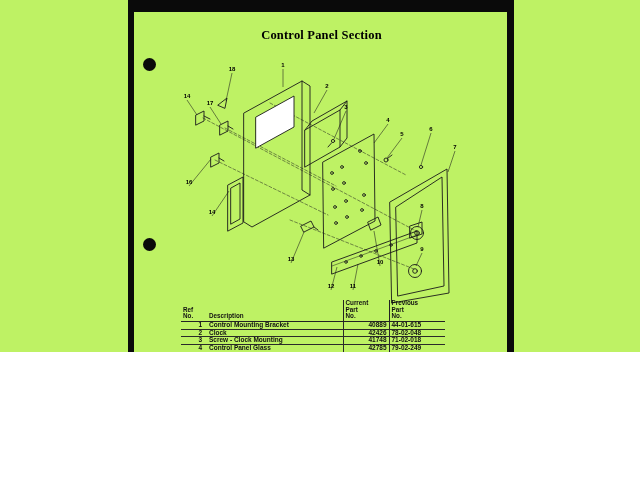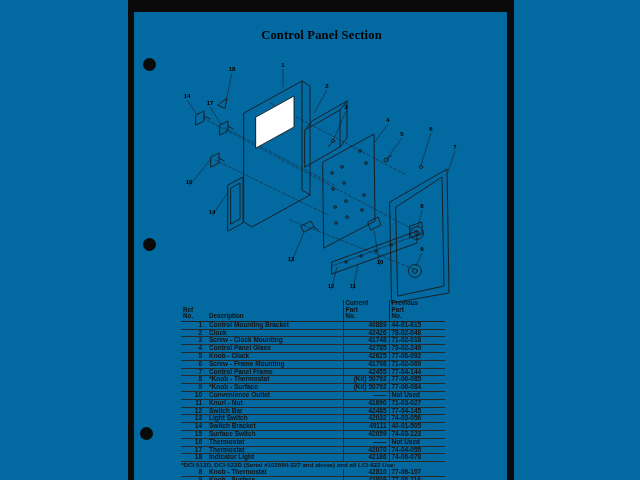--- a/index.html
+++ b/index.html
@@ -1,16 +1,16 @@
 <!DOCTYPE html>
 <html><head>
 <meta charset="utf-8">
 <style>
   html,body{margin:0;padding:0;background:#fff;}
-  .screen{position:relative;width:640px;height:480px;background:#0369a1;overflow:hidden;
+  .screen{position:relative;width:640px;height:352px;background:#bef264;overflow:hidden;
           font-family:"Liberation Sans",sans-serif;color:#000;text-decoration:underline;}
   .topbar{position:absolute;left:128px;top:0;width:386px;height:12px;background:#0a0a0a;}
   .leftstrip{position:absolute;left:128px;top:0;width:6px;height:480px;background:#0a0a0a;}
   .rightstrip{position:absolute;left:507px;top:0;width:7px;height:480px;background:#0a0a0a;}
   .hole{position:absolute;width:13px;height:13px;border-radius:50%;background:#0a0a0a;}
   .hole1{left:143px;top:58px;}
   .hole2{left:143px;top:238px;}
   .hole3{left:140px;top:427px;}
   .page-title{position:absolute;left:135px;top:28px;width:373px;text-align:center;
               font-family:"Liberation Serif",serif;font-weight:bold;font-size:12.5px;letter-spacing:.2px;}

